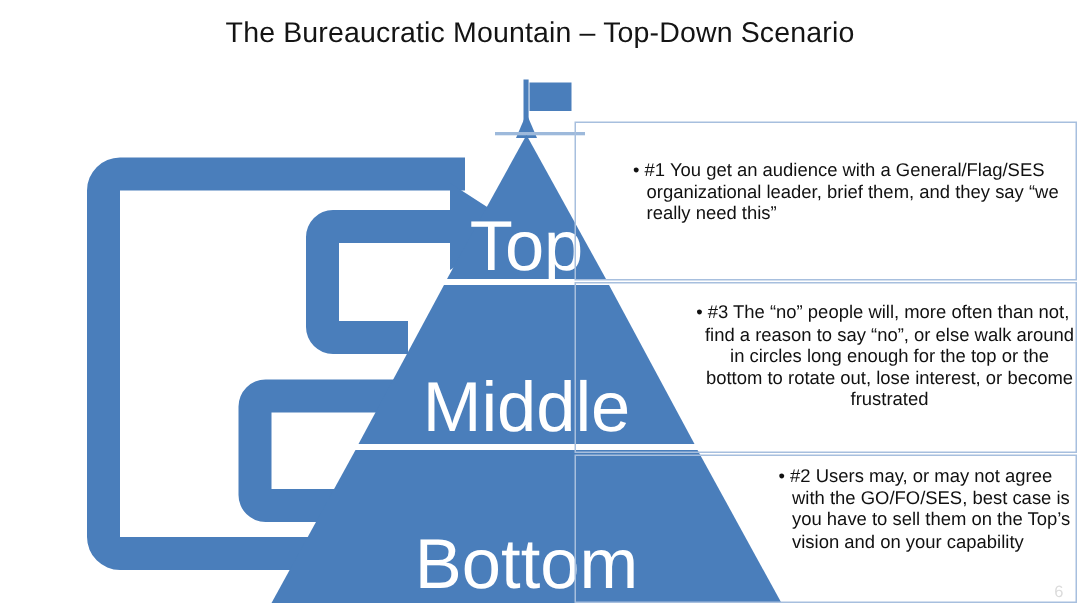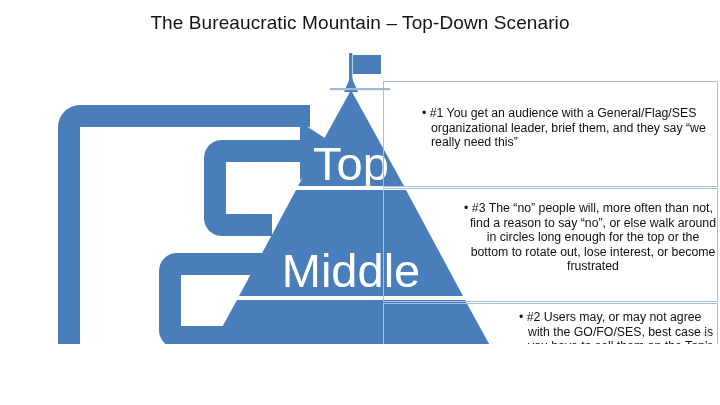--- a/index.html
+++ b/index.html
@@ -2,21 +2,21 @@
 <html><head>
 <meta charset="utf-8">
 <title>The Bureaucratic Mountain</title>
 <style>
   html,body{margin:0;padding:0;background:#ffffff;}
   body{
     font-family:"Liberation Sans", sans-serif;
     width:720px;height:405px;overflow:hidden;position:relative;
     -webkit-font-smoothing:antialiased;
   }
-  #slide{position:relative;width:720px;height:344px;background:#fff;overflow:hidden;}
+  #slide{position:relative;width:720px;height:405px;background:#fff;overflow:hidden;}
 
   
   .slide-title{
     position:absolute;left:0;top:12px;width:720px;text-align:center;
     font-size:19px;color:#141414;font-weight:400;letter-spacing:.1px;
     white-space:nowrap;
   }
 
   
   .stage{position:absolute;left:0;top:0;width:720px;height:405px;}

